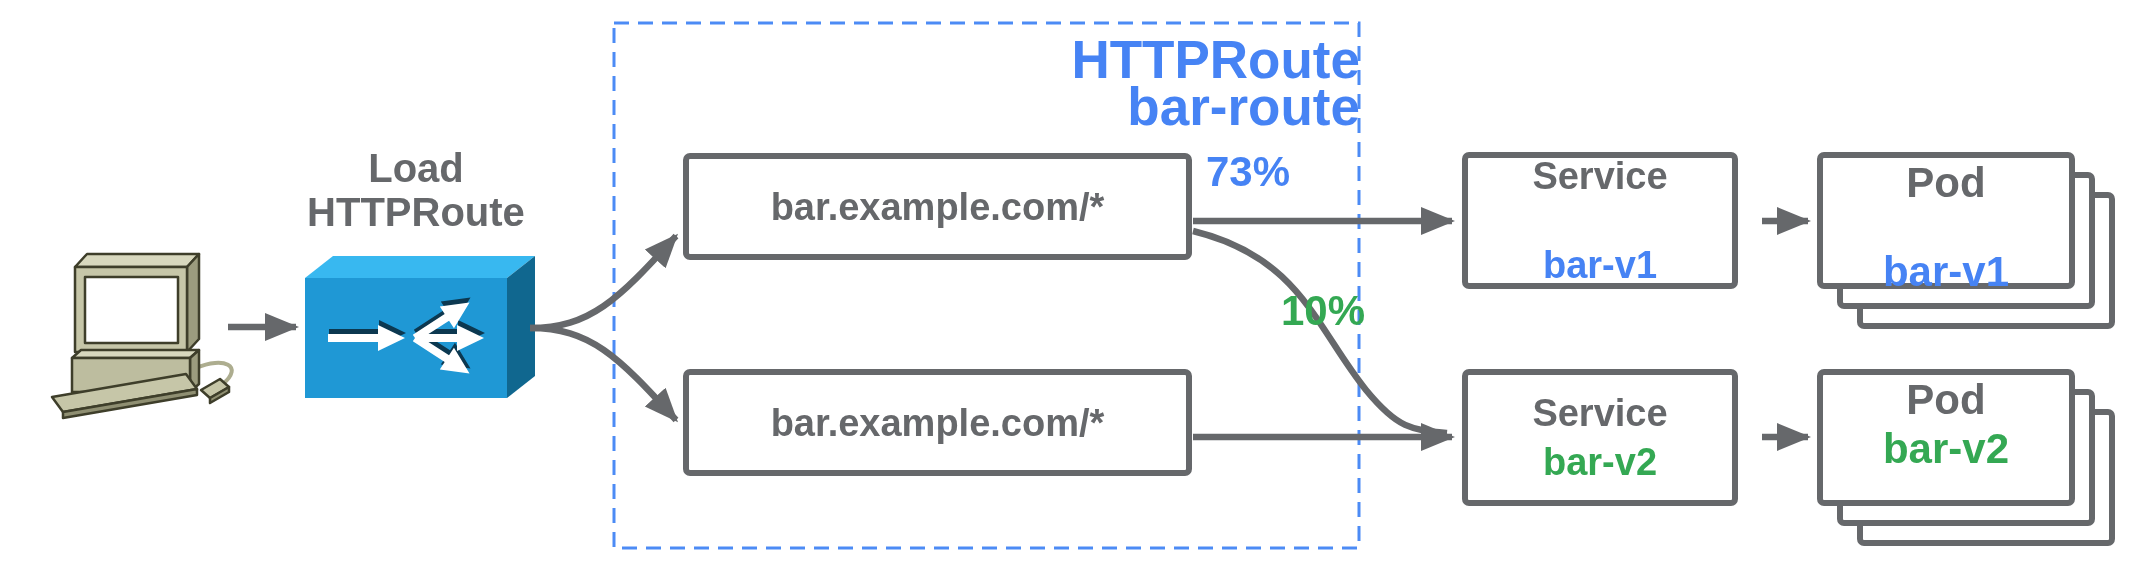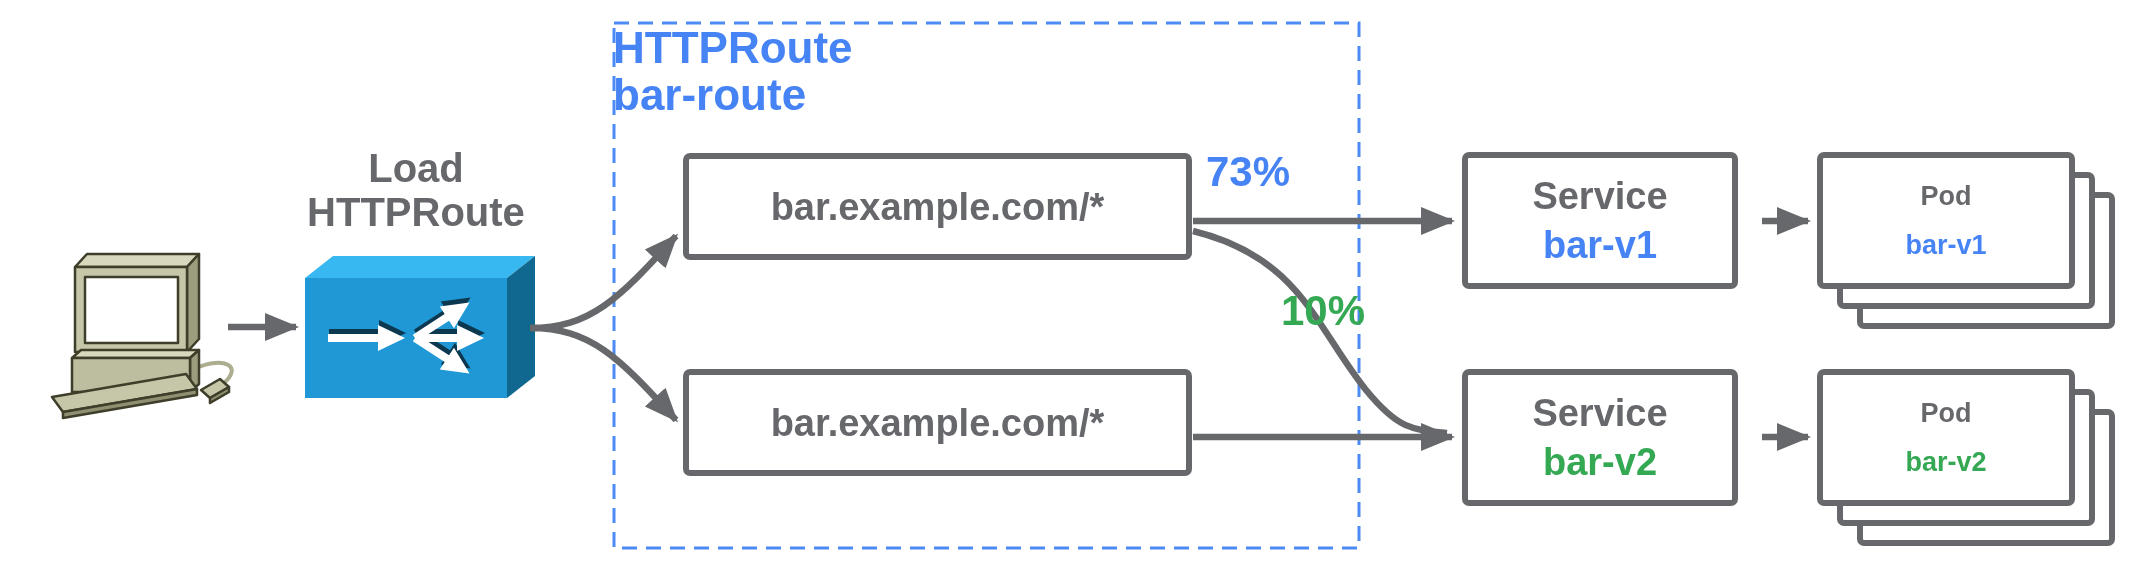--- a/index.html
+++ b/index.html
@@ -20,21 +20,21 @@
   .underlay{position:absolute;left:0;top:0;width:2149px;height:573px;}
   .arrow{stroke:var(--gray);stroke-width:6.5;fill:none;}
   .ah{fill:var(--gray);}
   .lb-front{fill:var(--lb-front);}
   .lb-top{fill:var(--lb-top);}
   .lb-side{fill:var(--lb-side);}
   .dashed-rect{stroke:var(--dashed-border);stroke-width:3;fill:none;stroke-dasharray:15 9;}
 
   .label{position:absolute;color:var(--gray);}
   .lb-label{left:256px;top:146px;width:320px;text-align:center;font-size:40px;line-height:44px;}
-  .httproute-label{left:613px;top:24px;width:747px;text-align:left;font-size:44px;line-height:47px;color:var(--blue);}
+  .httproute-label{left:613px;top:36px;width:747px;text-align:right;font-size:53px;line-height:47px;color:var(--blue);}
 
   .box{
     position:absolute;background:#fff;border:6px solid var(--gray);border-radius:7px;
     box-sizing:border-box;display:flex;flex-direction:column;align-items:center;justify-content:center;
     text-align:center;color:var(--gray);
   }
   .match-box{left:683px;width:509px;height:107px;font-size:38px;line-height:46px;}
   #match-top{top:153px;}
   #match-bottom{top:369px;}
 
@@ -47,23 +47,23 @@
   #pod-v2{left:1817px;top:369px;}
   .stack-card{
     position:absolute;width:258px;height:137px;background:#fff;border:6px solid var(--gray);
     border-radius:7px;box-sizing:border-box;
   }
   .stack-card.c3{left:40px;top:40px;}
   .stack-card.c2{left:20px;top:20px;}
   .pod-card{
     position:absolute;left:0;top:0;width:258px;height:137px;background:#fff;border:6px solid var(--gray);
     border-radius:7px;box-sizing:border-box;display:flex;flex-direction:column;align-items:center;
-    justify-content:center;text-align:center;color:var(--gray);font-size:27px;line-height:49px;
+    text-align:center;color:var(--gray);font-size:42px;line-height:49px;
   }
-  .blue-text{color:var(--blue);}
+  .blue-text{color:var(--blue);margin-top:40px;}
   .green-text{color:var(--green);}
 
   .pct{position:absolute;font-size:42px;line-height:40px;}
   #pct-90{left:1206px;top:152px;color:var(--blue);}
   #pct-10{left:1281px;top:291px;color:var(--green);}
 </style>
 </head>
 <body>
 
 <div class="canvas">

